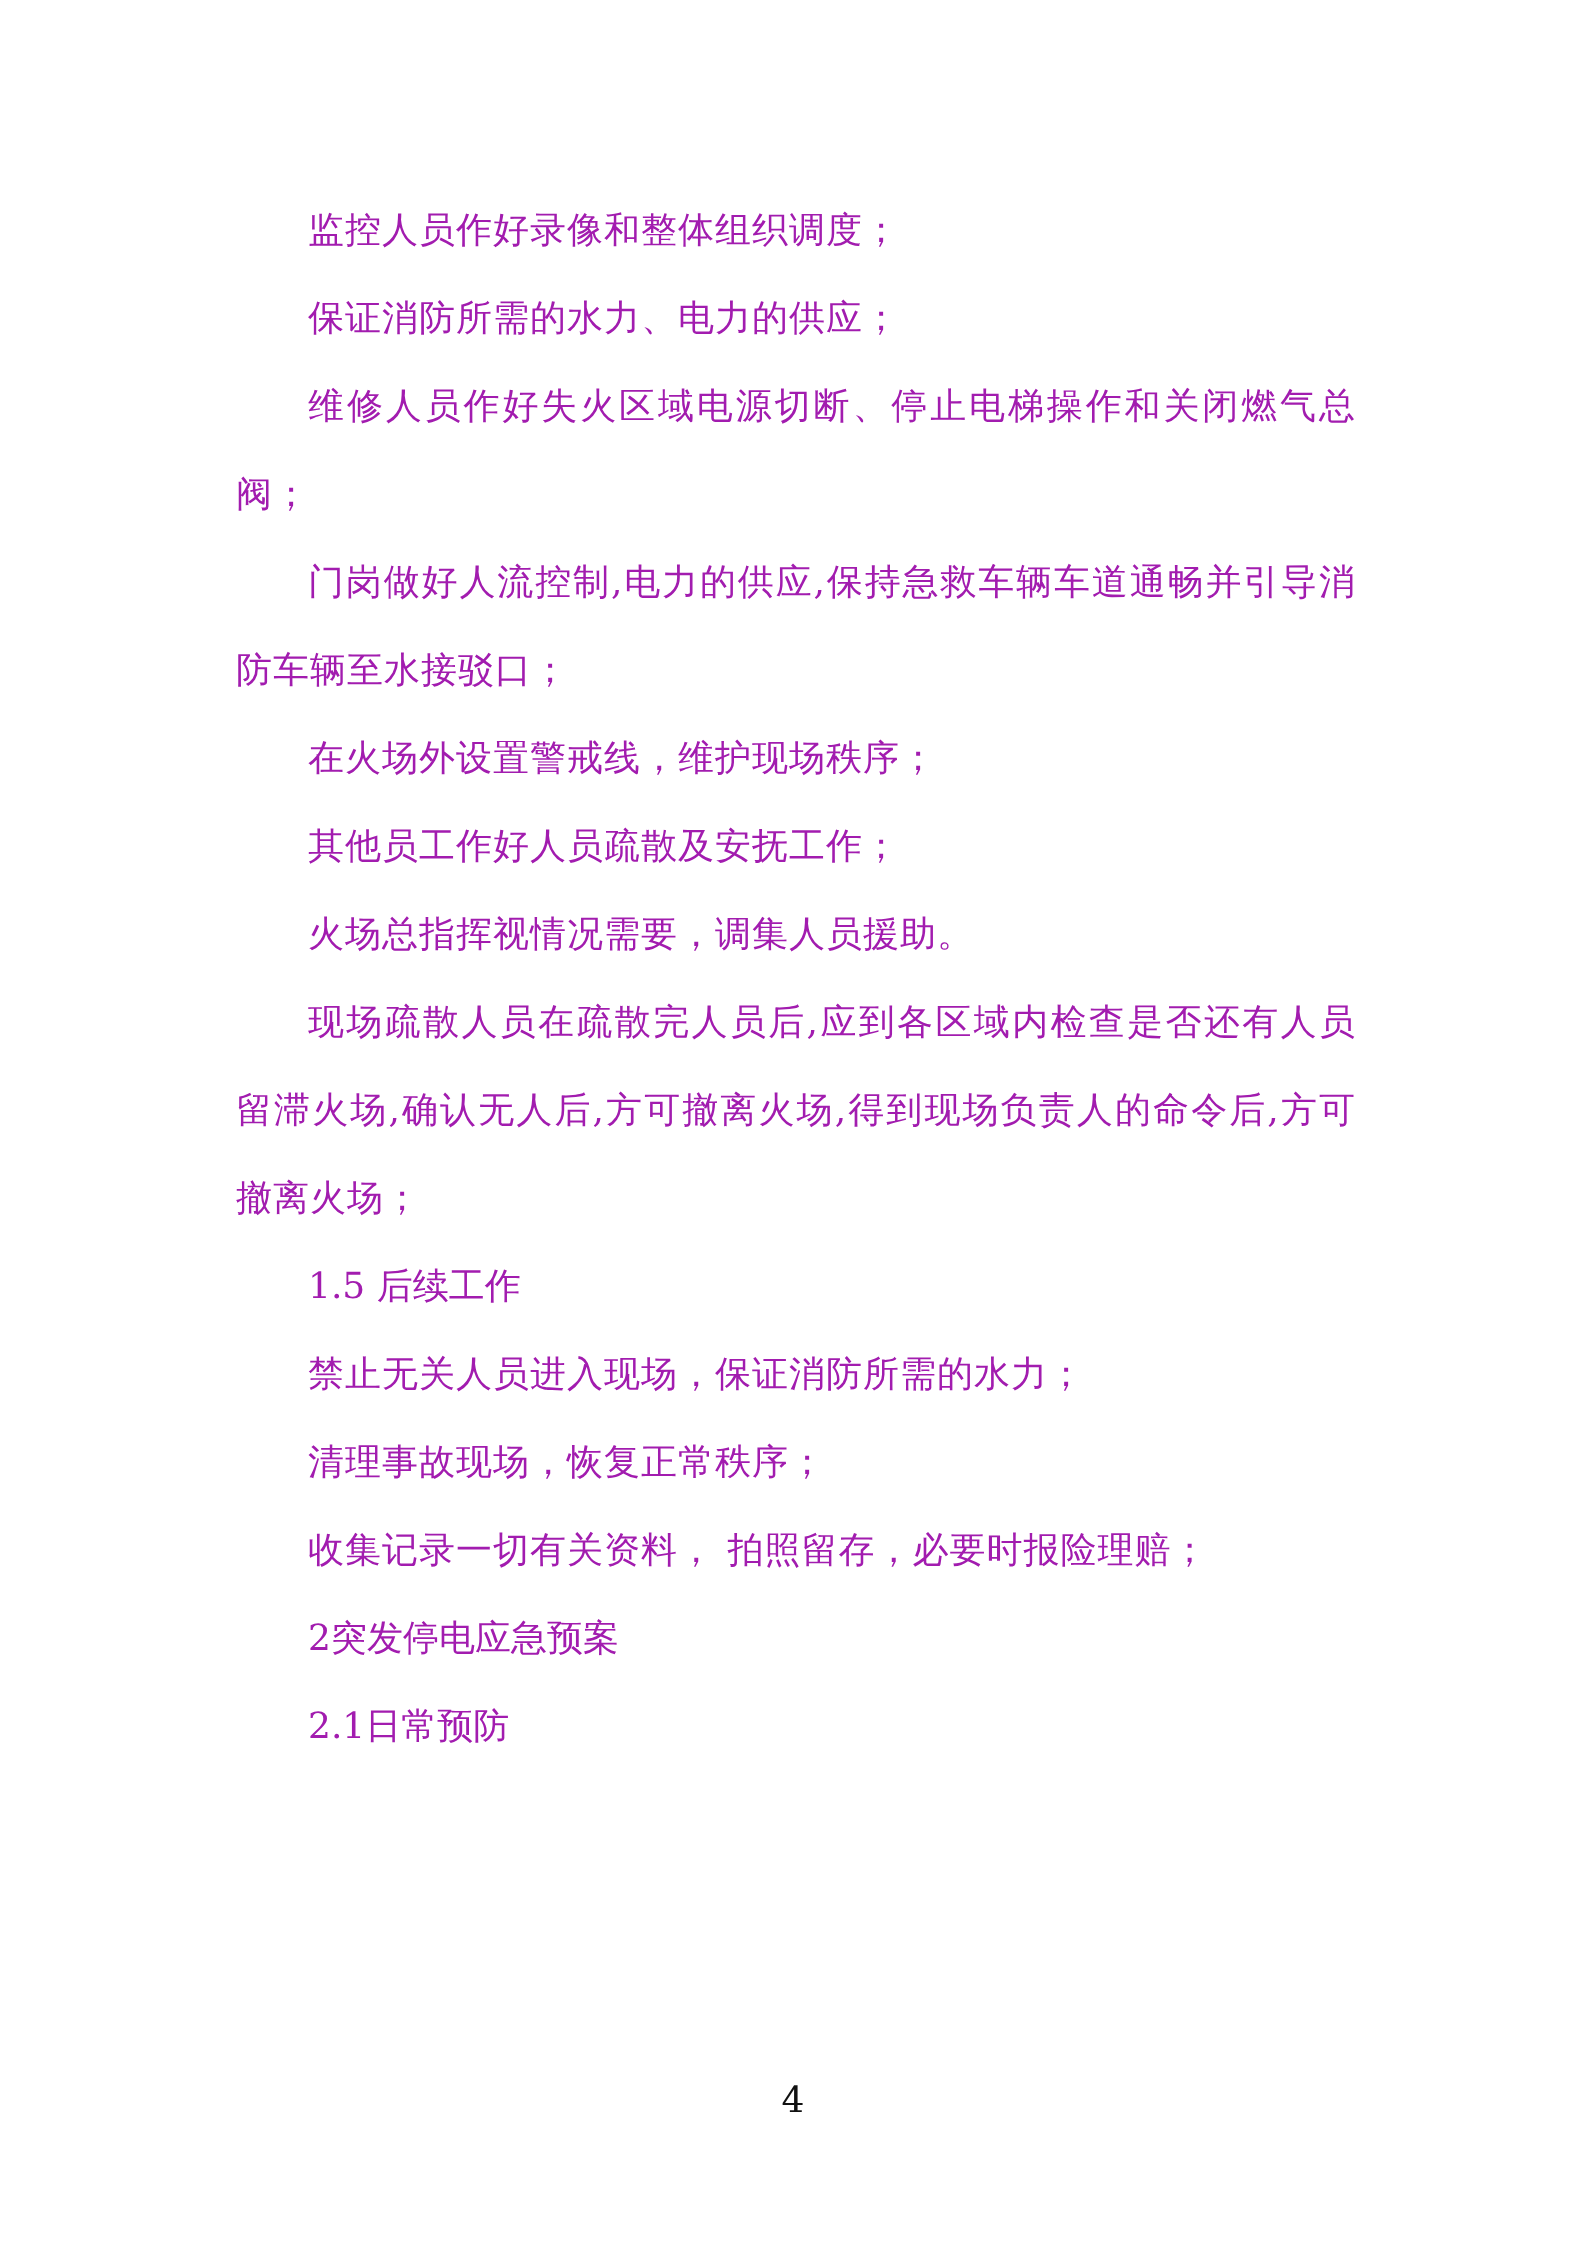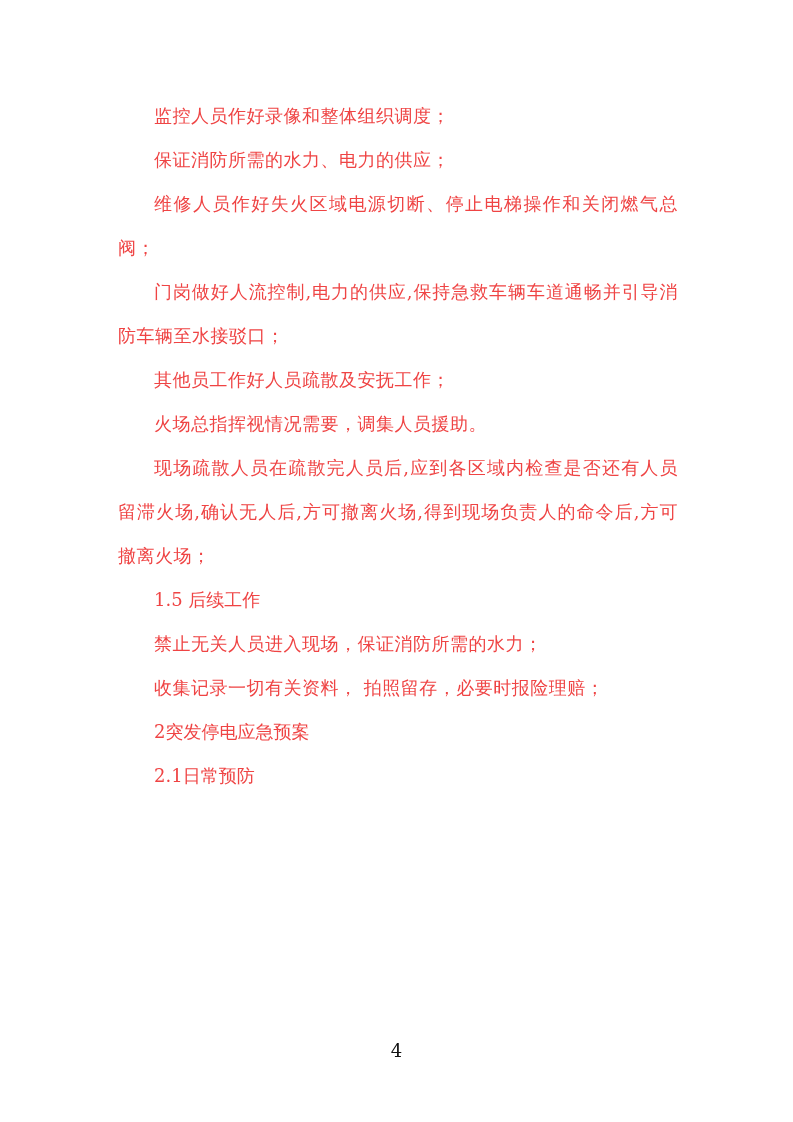--- a/index.html
+++ b/index.html
@@ -1,39 +1,41 @@
 <!DOCTYPE html>
 <html><head>
   <meta charset="utf-8">
   <style>
     html, body { margin: 0; padding: 0; background: #ffffff; }
     body { width: 793px; height: 1122px; position: relative; overflow: hidden; }
     .page {
       position: absolute; left: 118px; top: 94px; width: 560px;
       font-family: "DejaVu Serif", "Liberation Serif", serif;
-      font-size: 18px; color: #ef4444; line-height: 44px;
+      font-size: 18px; color: #a21caf; line-height: 44px;
     }
     .p { margin: 0; text-indent: 2em; text-align: justify; letter-spacing: 0.5px; word-break: break-all; }
     .h { margin: 0; text-indent: 2em; }
     .page-number {
       position: absolute; left: 0; width: 793px; top: 1040px; text-align: center;
       font-family: "DejaVu Serif", "Liberation Serif", serif; font-size: 18px; color: #111111;
     }
   </style>
 </head>
 <body>
 
 <div class="page">
   <p class="p">监控人员作好录像和整体组织调度；</p>
   <p class="p">保证消防所需的水力、电力的供应；</p>
   <p class="p">维修人员作好失火区域电源切断、停止电梯操作和关闭燃气总阀；</p>
   <p class="p">门岗做好人流控制,电力的供应,保持急救车辆车道通畅并引导消防车辆至水接驳口；</p>
+  <p class="p">在火场外设置警戒线，维护现场秩序；</p>
   <p class="p">其他员工作好人员疏散及安抚工作；</p>
   <p class="p">火场总指挥视情况需要，调集人员援助。</p>
   <p class="p">现场疏散人员在疏散完人员后,应到各区域内检查是否还有人员留滞火场,确认无人后,方可撤离火场,得到现场负责人的命令后,方可撤离火场；</p>
   <p class="h">1.5 后续工作</p>
   <p class="p">禁止无关人员进入现场，保证消防所需的水力；</p>
+  <p class="p">清理事故现场，恢复正常秩序；</p>
   <p class="p">收集记录一切有关资料，  拍照留存，必要时报险理赔；</p>
   <p class="h">2突发停电应急预案</p>
   <p class="h">2.1日常预防</p>
 </div>
 
 <div class="page-number">4</div>
 
 </body></html>

